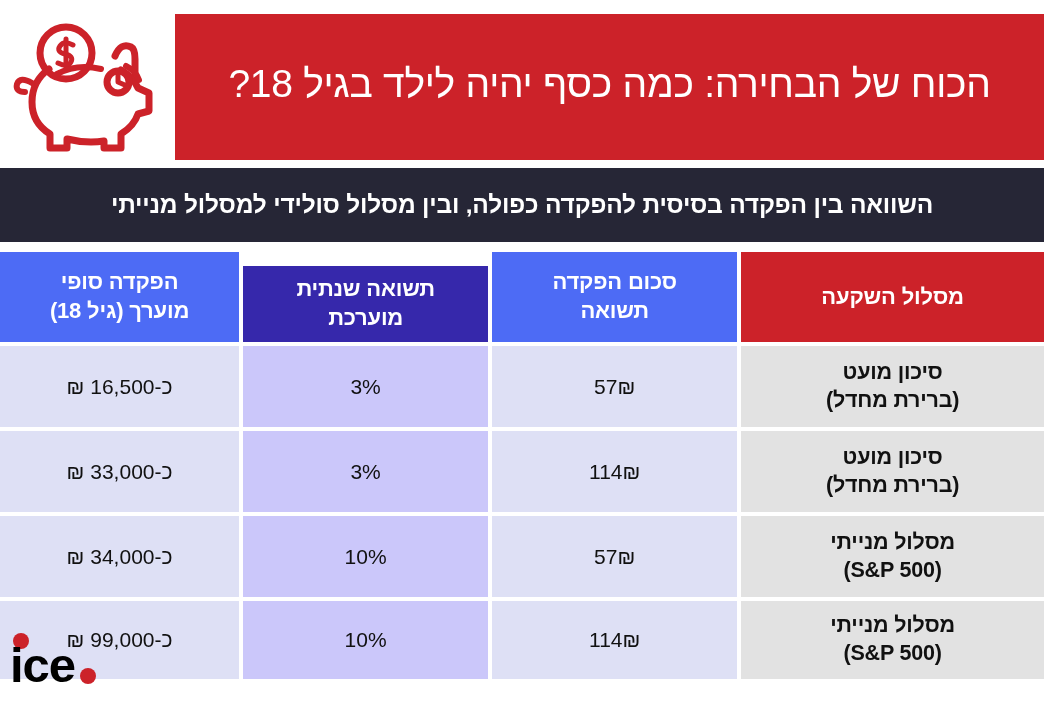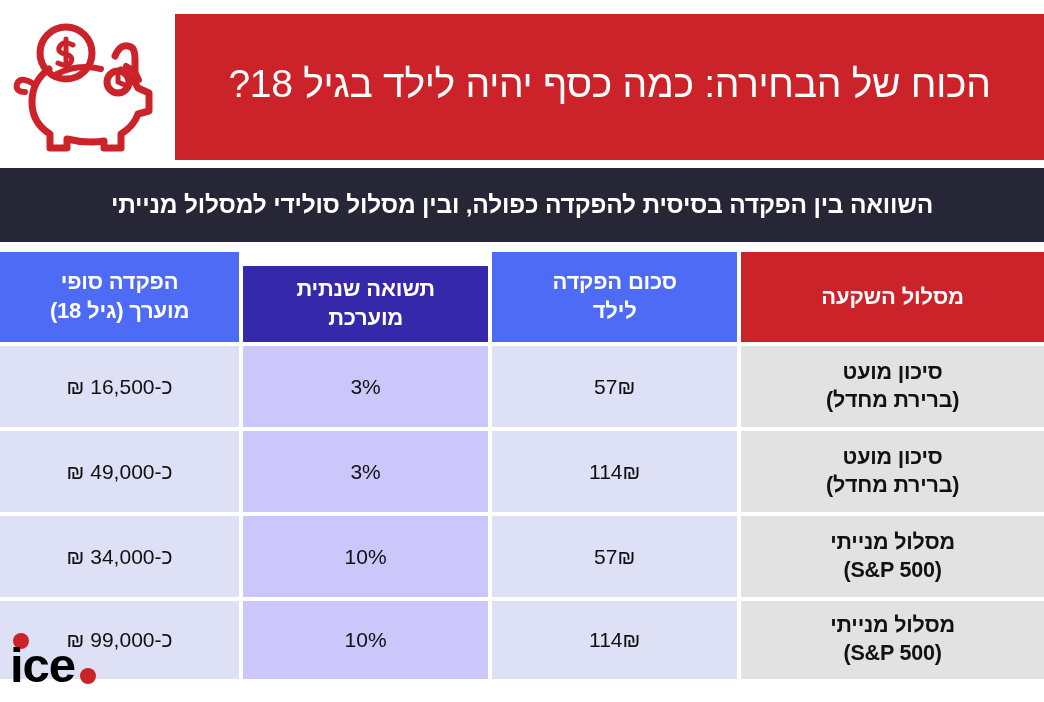--- a/index.html
+++ b/index.html
@@ -220,21 +220,21 @@
   </div>
 
   <div class="table">
 
     <div class="trow header-row">
       <div class="cell c-name h-name">
         <span class="hcell-text">מסלול השקעה</span>
       </div>
       <div class="cell c-month h-month">
         <span class="hcell-text">סכום הפקדה</span>
-        <span class="hcell-text">לילד</span>
+        <span class="hcell-text">תשואה</span>
       </div>
       <div class="cell c-yield h-yield">
         <span class="hcell-text">תשואה שנתית</span>
         <span class="hcell-text">מוערכת</span>
       </div>
       <div class="cell c-final h-final">
         <span class="hcell-text">הפקדה סופי</span>
         <span class="hcell-text">מוערך (גיל 18)</span>
       </div>
     </div>
@@ -260,21 +260,21 @@
         <span class="line">סיכון מועט</span>
         <span class="line">(ברירת מחדל)</span>
       </div>
       <div class="cell c-month b-month">
         <span class="bcell-text">114₪</span>
       </div>
       <div class="cell c-yield b-yield">
         <span class="bcell-text">3%</span>
       </div>
       <div class="cell c-final b-final">
-        <span class="bcell-text">כ-49,000 ₪</span>
+        <span class="bcell-text">כ-33,000 ₪</span>
       </div>
     </div>
 
     <div class="trow">
       <div class="cell c-name b-name">
         <span class="line">מסלול מנייתי</span>
         <span class="line">(S&amp;P 500)</span>
       </div>
       <div class="cell c-month b-month">
         <span class="bcell-text">57₪</span>

